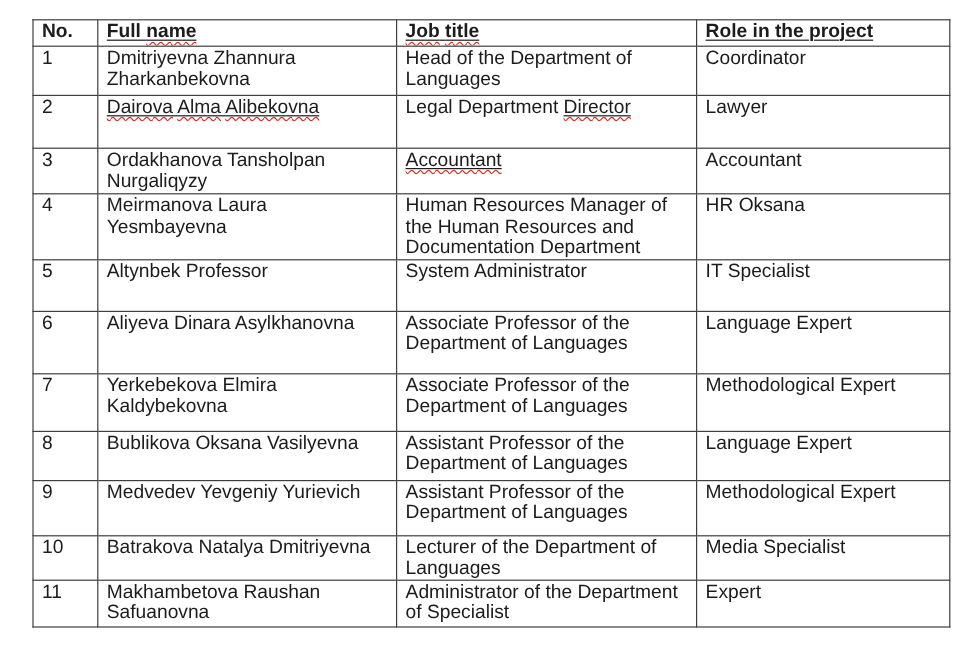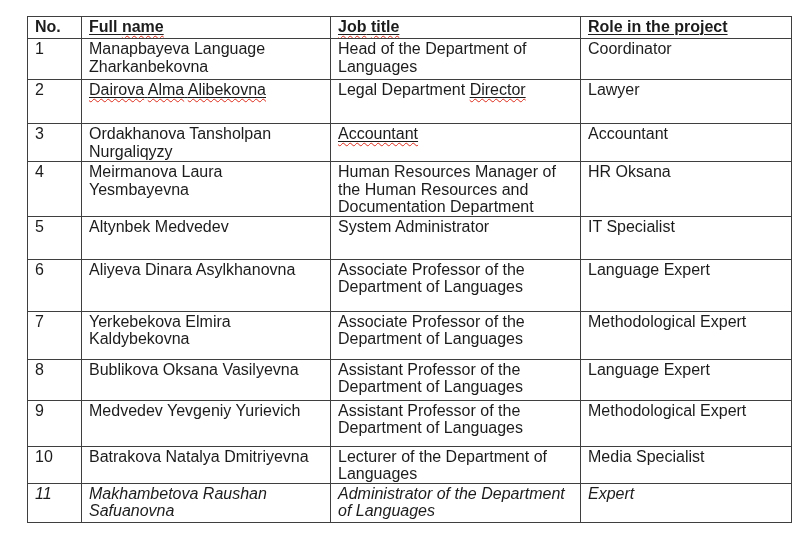--- a/index.html
+++ b/index.html
@@ -69,21 +69,21 @@
       <tr style="height: 22px;">
           <th><span>No.</span></th>
           <th><span class="u">Full </span><span class="sp"><span class="u">name</span></span></th>
           <th><span class="sp"><span class="u">Job</span></span><span class="u"> </span><span class="sp"><span class="u">title</span></span></th>
           <th><span class="u">Role in the project</span></th>
         </tr>
     </thead>
     <tbody>
         <tr style="height: 41px;">
           <td><span>1</span></td>
-          <td><span>Manapbayeva Language Zharkanbekovna</span></td>
+          <td><span>Dmitriyevna Zhannura Zharkanbekovna</span></td>
           <td><span>Head of the Department of Languages</span></td>
           <td><span>Coordinator</span></td>
         </tr>
         <tr style="height: 44px;">
           <td><span>2</span></td>
           <td><span class="sp"><span class="u">Dairova</span></span><span class="u"> </span><span class="sp"><span class="u">Alma</span></span><span class="u"> </span><span class="sp"><span class="u">Alibekovna</span></span></td>
           <td><span>Legal Department </span><span class="sp"><span class="u">Director</span></span></td>
           <td><span>Lawyer</span></td>
         </tr>
         <tr style="height: 38px;">
@@ -93,21 +93,21 @@
           <td><span>Accountant</span></td>
         </tr>
         <tr style="height: 53px;">
           <td><span>4</span></td>
           <td><span>Meirmanova Laura Yesmbayevna</span></td>
           <td><span>Human Resources Manager of the Human Resources and Documentation Department</span></td>
           <td><span>HR Oksana</span></td>
         </tr>
         <tr style="height: 43px;">
           <td><span>5</span></td>
-          <td><span>Altynbek Medvedev</span></td>
+          <td><span>Altynbek Professor</span></td>
           <td><span>System Administrator</span></td>
           <td><span>IT Specialist</span></td>
         </tr>
         <tr style="height: 52px;">
           <td><span>6</span></td>
           <td><span>Aliyeva Dinara Asylkhanovna</span></td>
           <td><span>Associate Professor of the Department of Languages</span></td>
           <td><span>Language Expert</span></td>
         </tr>
         <tr style="height: 48px;">
@@ -127,21 +127,21 @@
           <td><span>Medvedev Yevgeniy Yurievich</span></td>
           <td><span>Assistant Professor of the Department of Languages</span></td>
           <td><span>Methodological Expert</span></td>
         </tr>
         <tr style="height: 33px; margin-left: 17px;">
           <td><span>10</span></td>
           <td><span>Batrakova Natalya Dmitriyevna</span></td>
           <td><span>Lecturer of the Department of Languages</span></td>
           <td><span>Media Specialist</span></td>
         </tr>
-        <tr style="height: 39px; font-style: italic;">
+        <tr style="height: 39px;">
           <td><span>11</span></td>
           <td><span>Makhambetova Raushan Safuanovna</span></td>
-          <td><span>Administrator of the Department of Languages</span></td>
+          <td><span>Administrator of the Department of Specialist</span></td>
           <td><span>Expert</span></td>
         </tr>
       </tbody>
   </table>
 </div>
 
 </body></html>

